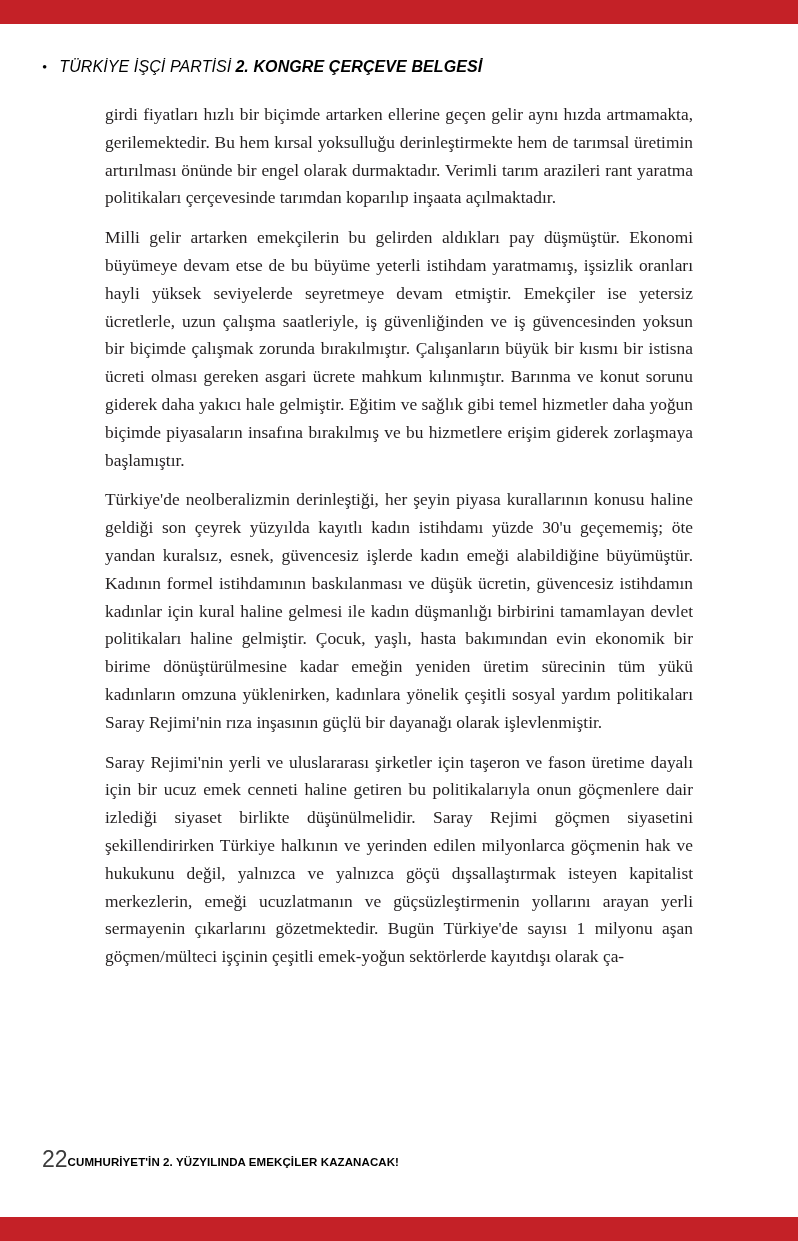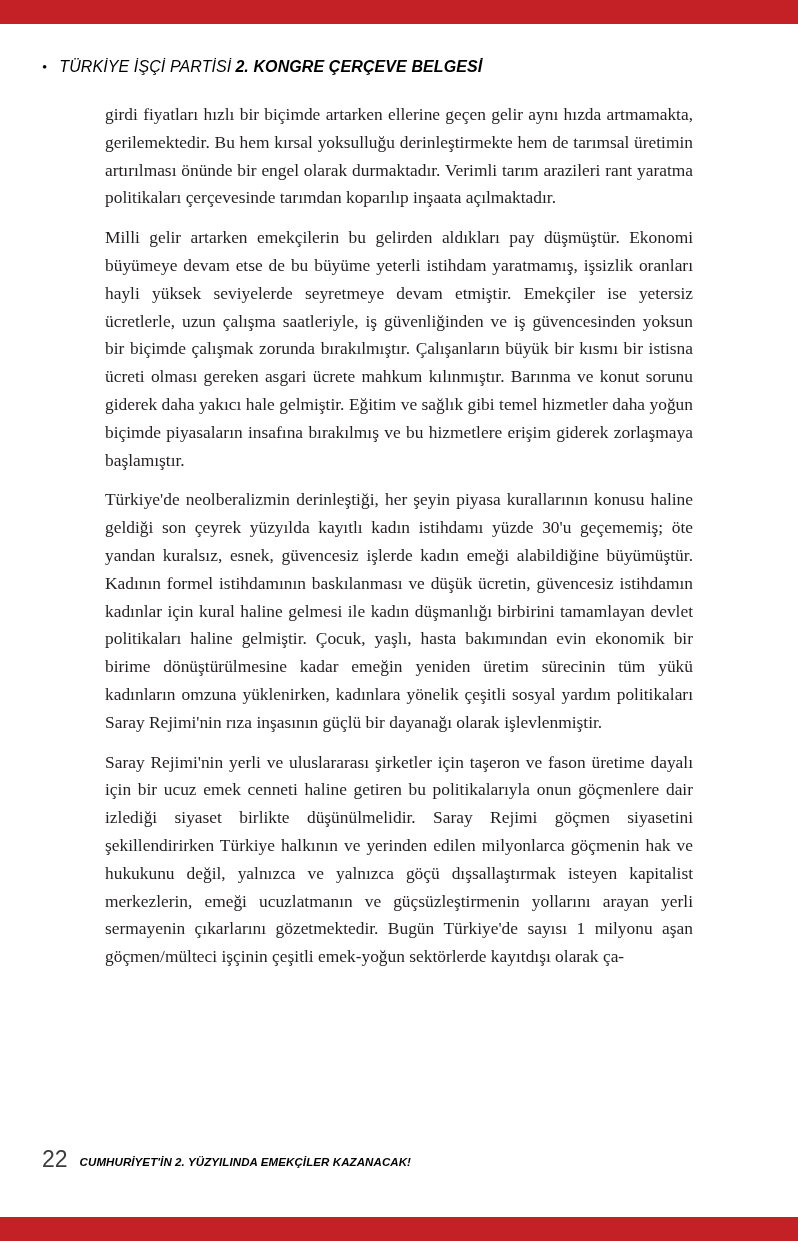--- a/index.html
+++ b/index.html
@@ -65,32 +65,30 @@
   }
   .body-text p:last-child { margin-bottom: 0; }
 
   .running-footer {
     position: absolute;
     top: 1148px;
     left: 42px;
     right: 42px;
     display: flex;
     align-items: center;
-    gap: 12px;
   }
   .page-number {
     font-family: "Liberation Sans", sans-serif;
     font-size: 23px;
     font-weight: normal;
     color: #3c3c3c;
     line-height: 1;
   }
   .footer-title {
     font-family: "Liberation Sans", sans-serif;
-    font-style: italic;
     font-weight: bold;
     font-size: 11.5px;
     letter-spacing: 0.1px;
     color: #000000;
     white-space: nowrap;
     padding-top: 4px;
   }
 </style>
 </head>
 <body>

